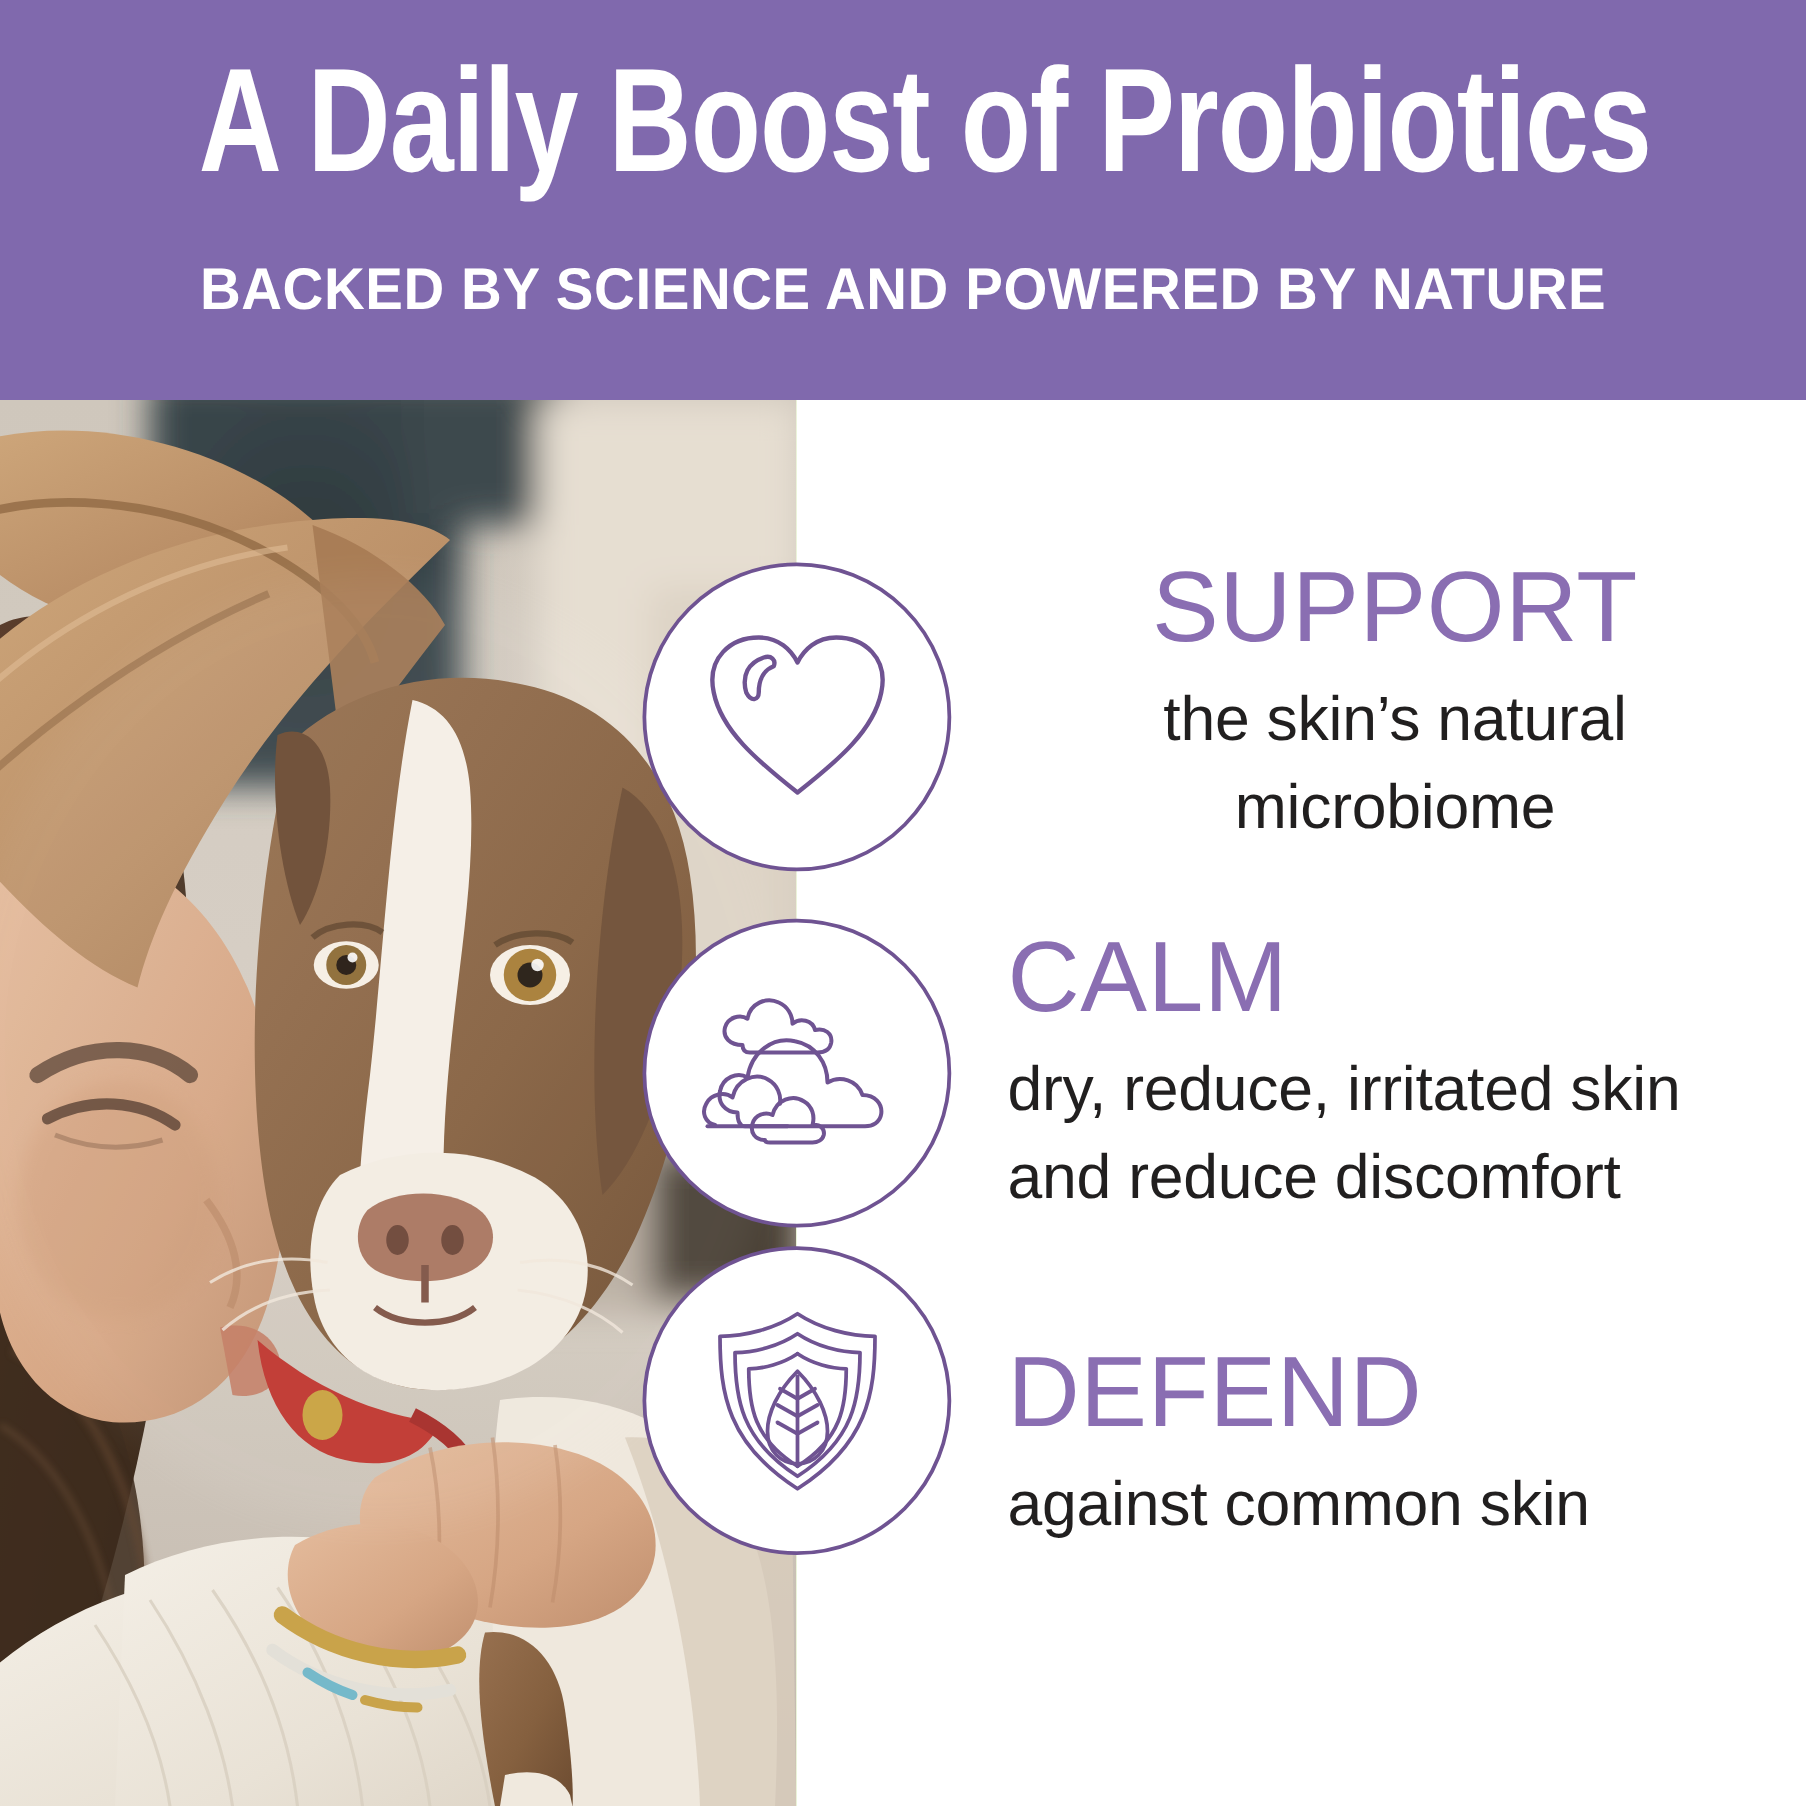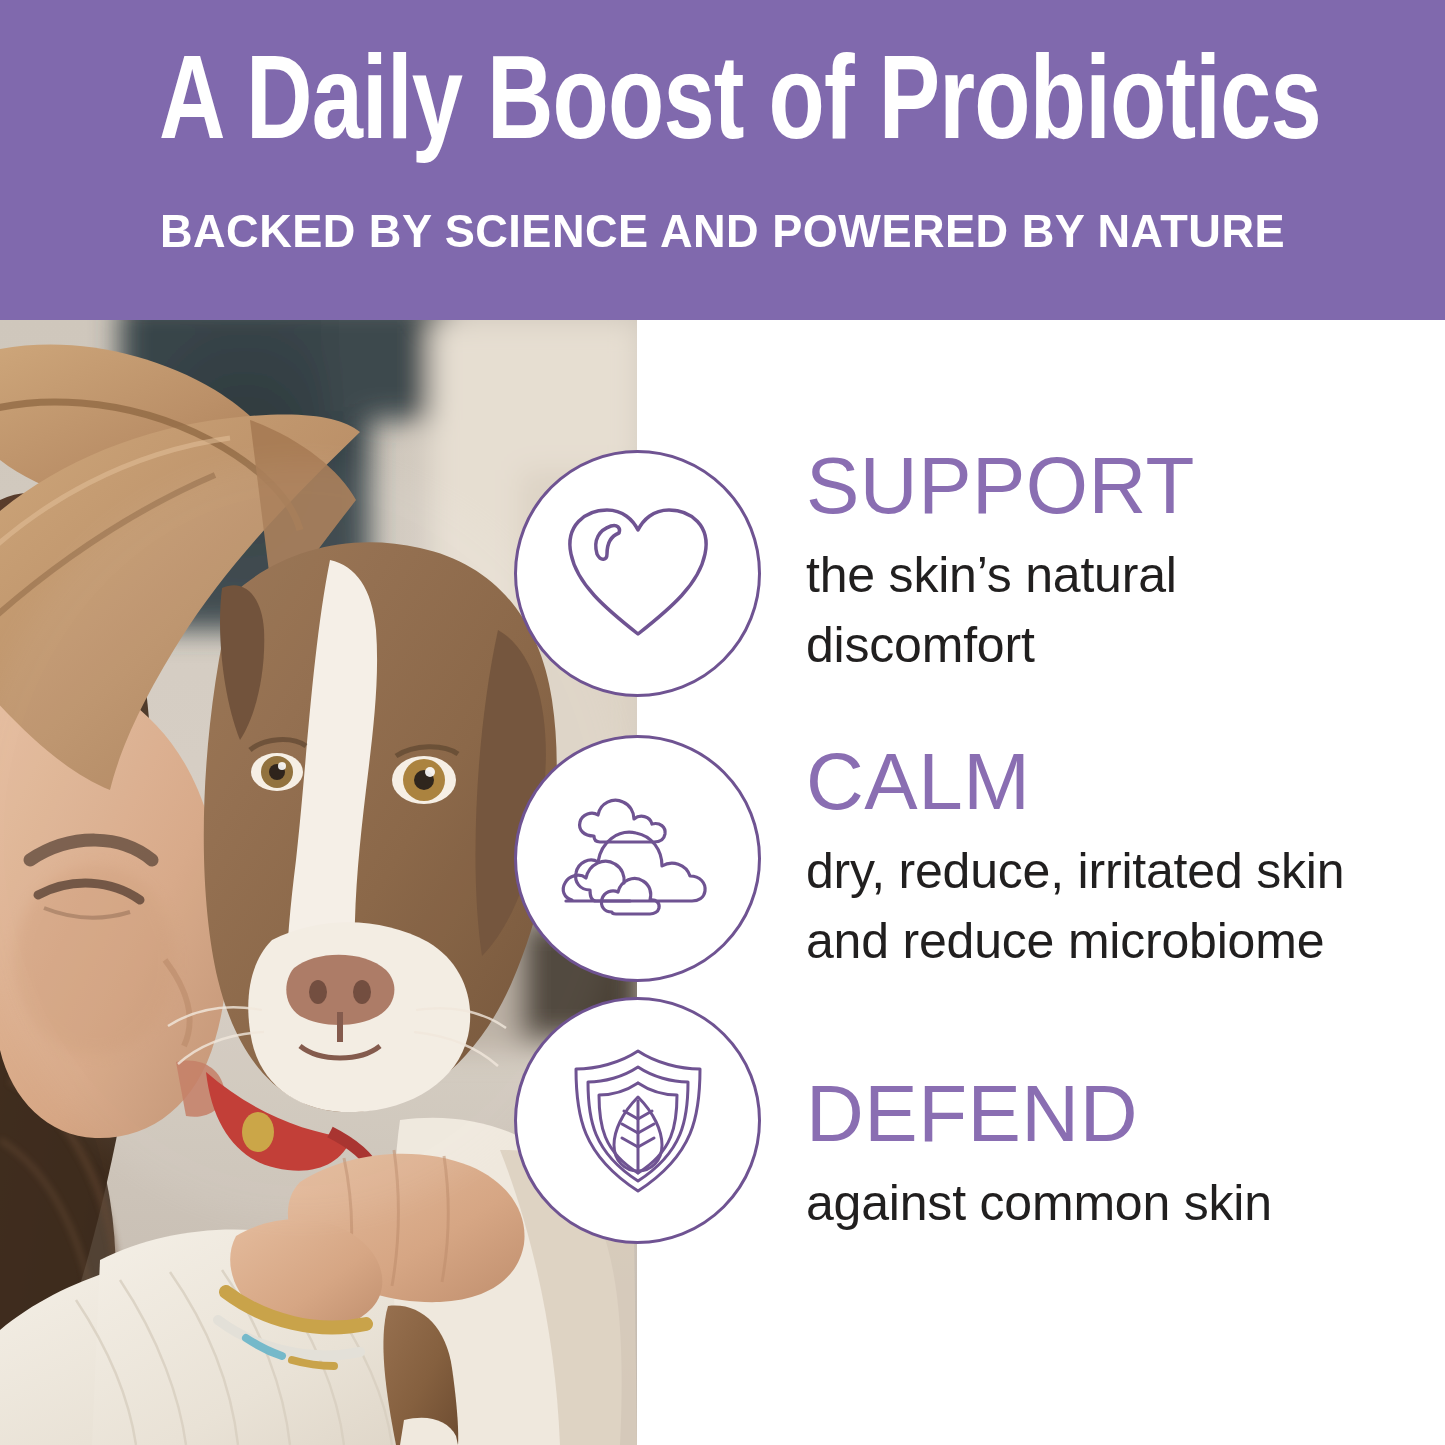--- a/index.html
+++ b/index.html
@@ -93,21 +93,21 @@
   #circle-1 { left: 514px; top: 450px; }
   #circle-2 { left: 514px; top: 735px; }
   #circle-3 { left: 514px; top: 997px; }
 
   
   .benefit-text {
     position: absolute;
     left: 806px;
     width: 620px;
   }
-  #text-1 { top: 444px; }
+  #text-1 { top: 444px; text-align: center; }
   #text-2 { top: 740px; }
   #text-3 { top: 1072px; }
 
   .benefit-heading {
     color: #8a6eb2;
     font-family: "Liberation Sans", sans-serif;
     font-weight: 400;
     font-size: 80px;
     line-height: 84px;
     letter-spacing: 0.5px;
@@ -337,29 +337,29 @@
         <path d="M70,102 L54,93"></path>
           <path d="M70,102 L86,93"></path>
       </g>
     </svg>
   </div>
 
   <div class="benefit-text" id="text-1">
     <div class="benefit-heading">SUPPORT</div>
     <div class="benefit-body">
       <span class="line">the skin’s natural</span>
-      <span class="line">discomfort</span>
+      <span class="line">microbiome</span>
     </div>
   </div>
 
   <div class="benefit-text" id="text-2">
     <div class="benefit-heading">CALM</div>
     <div class="benefit-body">
       <span class="line">dry, reduce, irritated skin</span>
-      <span class="line">and reduce microbiome</span>
+      <span class="line">and reduce discomfort</span>
     </div>
   </div>
 
   <div class="benefit-text" id="text-3">
     <div class="benefit-heading">DEFEND</div>
     <div class="benefit-body">
       <span class="line">against common skin</span>
     </div>
   </div>
 

